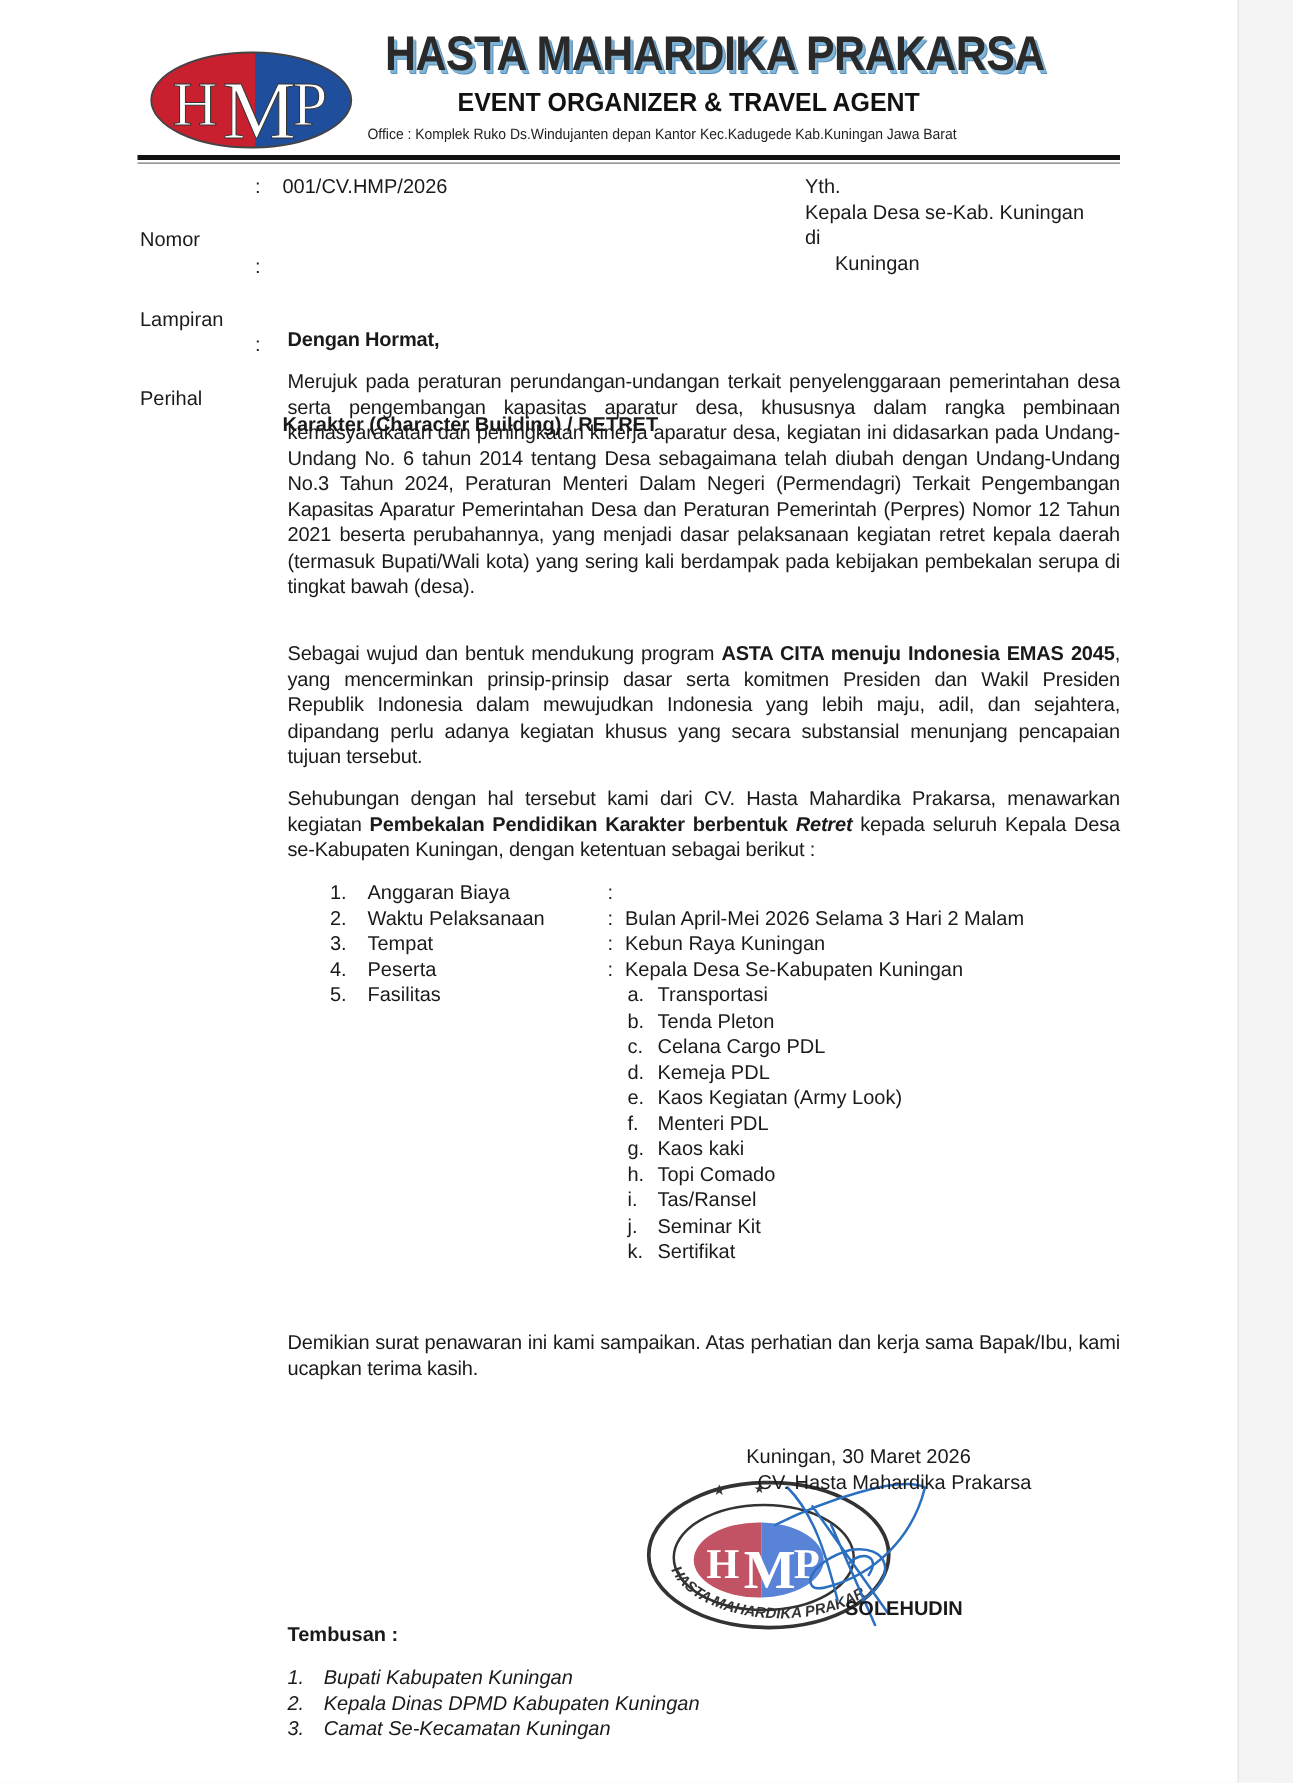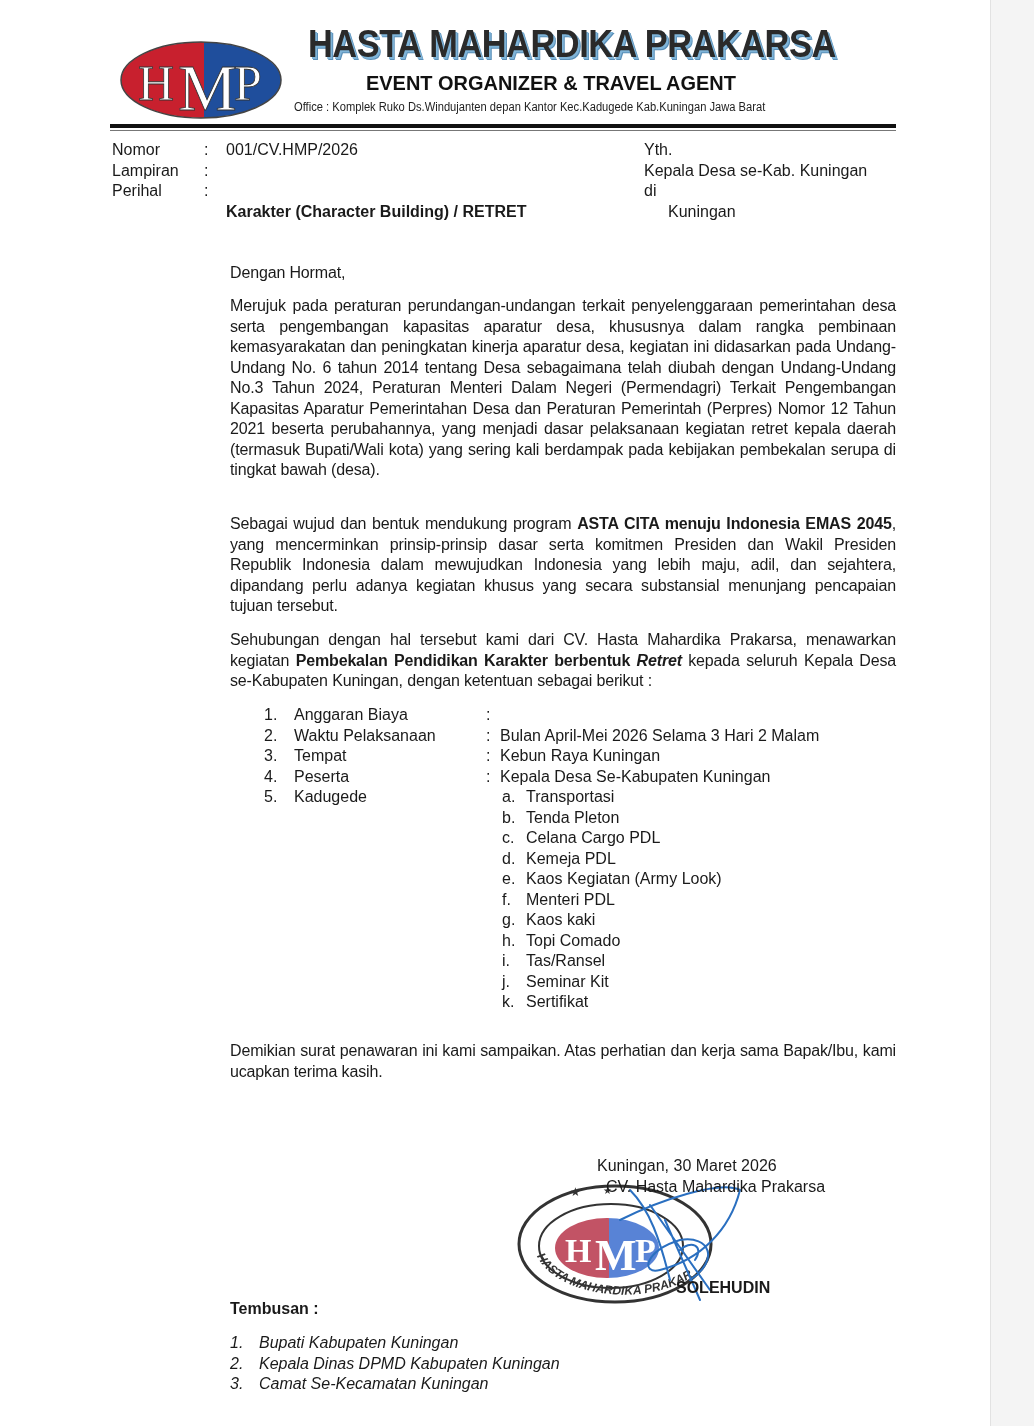--- a/index.html
+++ b/index.html
@@ -35,52 +35,52 @@
     position: absolute; left: 294px; top: 100px;
     font-size: 12px; color: #222; white-space: nowrap;
     transform: scaleX(0.93); transform-origin: left top;
   }
   .rule-thick { position: absolute; left: 110px; top: 124px; width: 786px; height: 4px; background: #111; }
   .rule-thin { position: absolute; left: 110px; top: 130px; width: 786px; height: 1px; background: #777; }
 
   
   .meta { position: absolute; left: 112px; top: 140px; font-size: 16px; line-height: 20.5px; }
   .meta-row { display: flex; }
-  .meta-label { width: 92px; }
+  .meta-label { width: 92px; margin-top: 43px; }
   .meta-colon { width: 22px; }
   .meta-value { width: 380px; }
   .meta-value.bold { font-weight: bold; }
   .recipient { position: absolute; left: 644px; top: 140px; font-size: 16px; line-height: 20.5px; }
   .recipient .indent { padding-left: 24px; }
 
   
   .body-text {
     position: absolute; left: 230px; width: 666px;
     font-size: 16px; line-height: 20.5px; text-align: justify;
     letter-spacing: -0.15px;
   }
-  .greeting { top: 263px; }
+  .greeting { top: 263px; font-weight: bold; }
   .para1 { top: 296px; }
   .para2 { top: 514px; }
   .para3 { top: 630px; }
   .b { font-weight: bold; }
   .bi { font-weight: bold; font-style: italic; }
 
   
   .terms { position: absolute; left: 264px; top: 705px; font-size: 16px; line-height: 20.5px; width: 610px; }
   .term-row { display: flex; }
   .term-num { width: 30px; }
   .term-label { width: 192px; }
   .term-colon { width: 14px; }
   .term-value { width: 366px; text-align: justify; }
   .facilities { margin-left: 238px; }
   .fac-row { display: flex; }
   .fac-letter { width: 24px; }
 
-  .closing { top: 1041px; }
+  .closing { top: 1065px; }
   .sign-place { position: absolute; left: 597px; top: 1156px; font-size: 16px; line-height: 20.5px; }
   .sign-company { position: absolute; left: 606px; top: 1177px; font-size: 16px; line-height: 20.5px; }
   .stamp { position: absolute; left: 515px; top: 1178px; width: 230px; height: 130px; }
   .signature { position: absolute; left: 590px; top: 1180px; width: 170px; height: 130px; }
   .signer { position: absolute; left: 676px; top: 1279px; font-size: 16px; font-weight: bold; }
 
   .cc-title { position: absolute; left: 230px; top: 1300px; font-size: 16px; font-weight: bold; text-align: right; }
   .cc-list { position: absolute; left: 230px; top: 1333px; font-size: 16px; line-height: 20.5px; font-style: italic; }
   .cc-row { display: flex; }
   .cc-num { width: 29px; }
@@ -164,21 +164,21 @@
       <span class="term-value">Kebun Raya Kuningan</span>
     </div>
     <div class="term-row">
       <span class="term-num">4.</span>
       <span class="term-label">Peserta</span>
       <span class="term-colon">:</span>
       <span class="term-value">Kepala Desa Se-Kabupaten Kuningan</span>
     </div>
     <div class="term-row" style="position:relative;">
       <span class="term-num">5.</span>
-      <span class="term-label">Kadugede</span>
+      <span class="term-label">Fasilitas</span>
     </div>
     <div class="facilities" style="margin-top:-20.5px;" id="facilities">
         <div class="fac-row">
           <span class="fac-letter">a.</span>
           <span>Transportasi</span>
         </div>
         <div class="fac-row">
           <span class="fac-letter">b.</span>
           <span>Tenda Pleton</span>
         </div>

